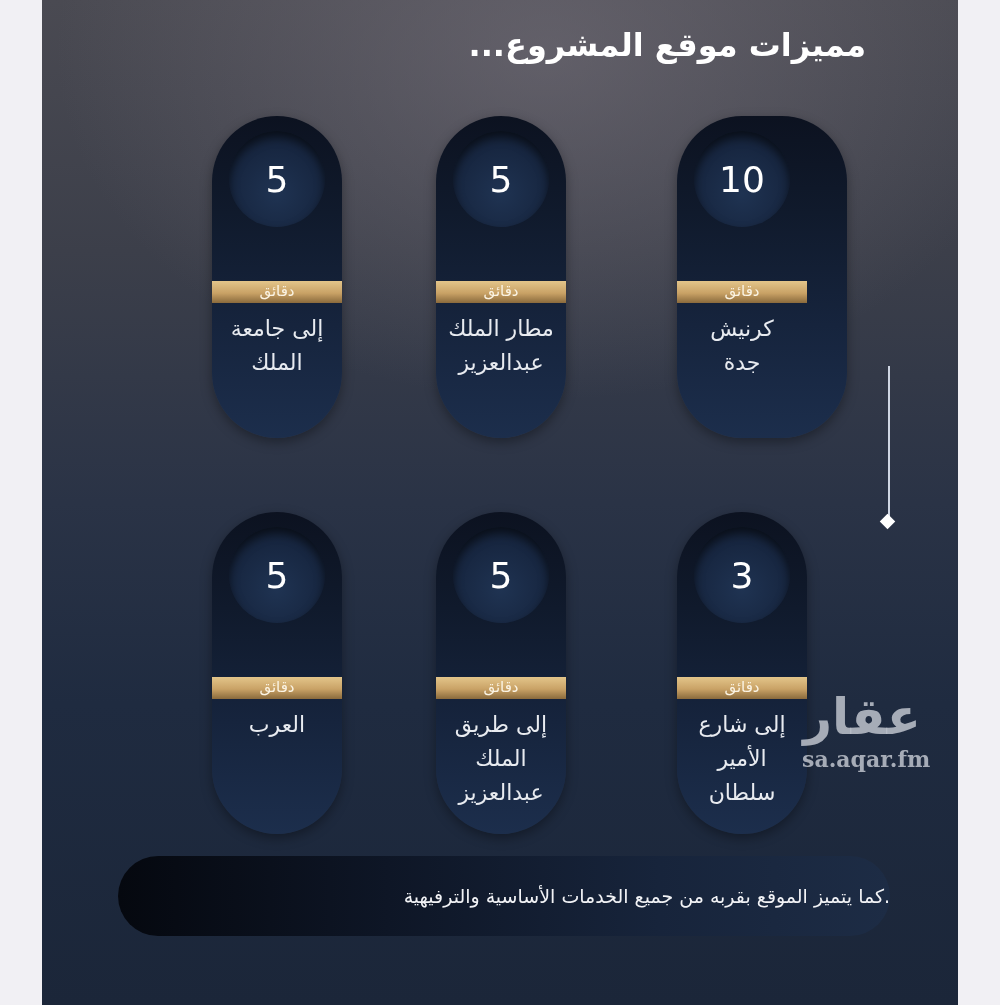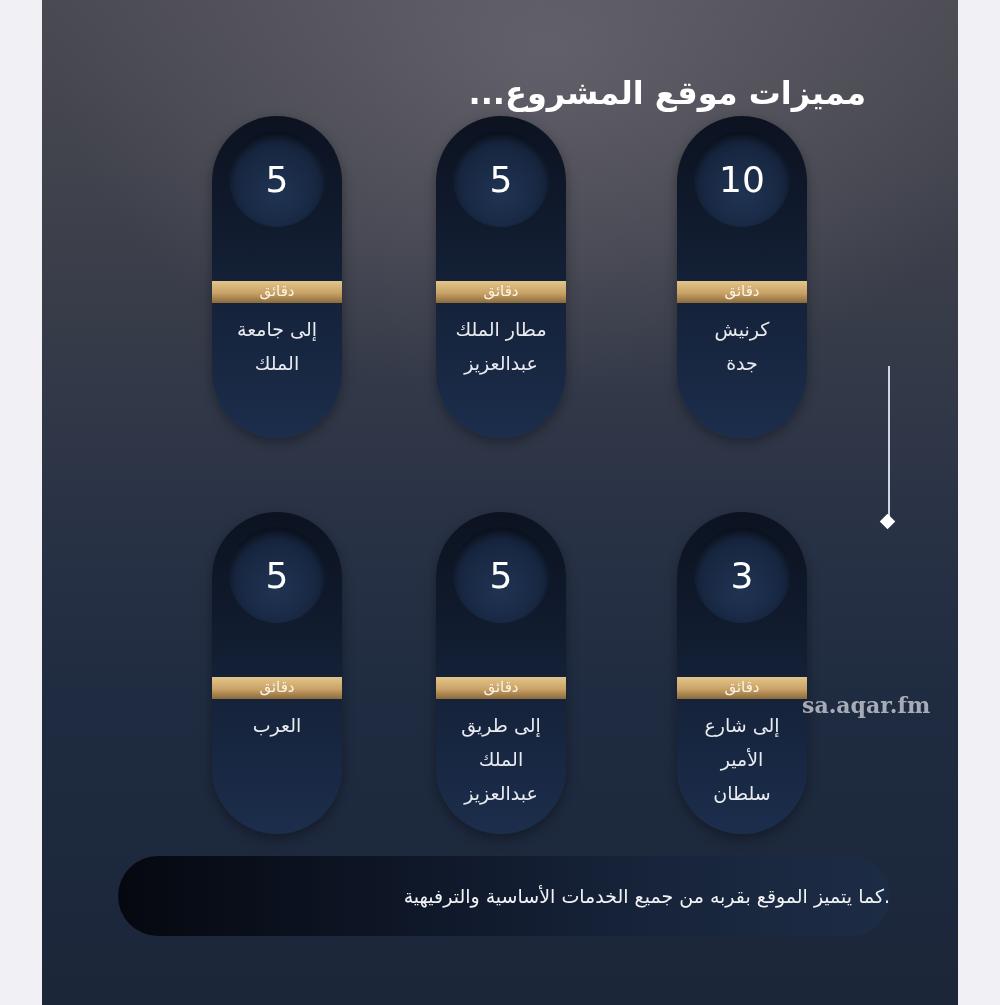--- a/index.html
+++ b/index.html
@@ -12,42 +12,41 @@
     position:absolute; left:42px; top:0; width:916px; height:1005px;
     background:
       radial-gradient(ellipse 700px 500px at 55% 5%, rgba(120,115,125,0.55), rgba(0,0,0,0) 70%),
       linear-gradient(180deg, #4a4a52 0%, #3c3f4a 25%, #2a3346 50%, #1f2b40 70%, #1b2639 100%);
     overflow:hidden;
   }
   .title {
     position:absolute; right:92px; top:26px;
     color:#ffffff; font-size:32px; font-weight:bold; direction:rtl;
     letter-spacing:0.5px;
-    margin-top:48px;
   }
   .pill {
     position:absolute; width:130px; height:322px; border-radius:65px;
     background:linear-gradient(180deg, #0c1220 0%, #101a2c 30%, #16243d 65%, #1c2e4c 100%);
     box-shadow: 0 4px 12px rgba(0,0,0,0.35);
   }
   .pill .circle {
     position:absolute; left:17px; top:15px; width:96px; height:96px; border-radius:50%;
     background:radial-gradient(circle at 50% 65%, #1f3352 0%, #172640 60%, #111b2e 100%);
     box-shadow: inset 0 6px 10px rgba(0,0,0,0.55);
     display:flex; align-items:center; justify-content:center;
     color:#ffffff; font-size:36px; font-family:"DejaVu Sans", sans-serif;
   }
   .pill .band {
     position:absolute; left:0; top:165px; width:130px; height:22px;
     background:linear-gradient(180deg, #e3c58a 0%, #c9a266 55%, #8a6a3c 100%);
     color:#fbf4e4; font-size:15px; text-align:center; line-height:20px; direction:rtl;
   }
   .pill .lines {
     position:absolute; left:0; top:196px; width:130px; text-align:center;
-    direction:rtl; color:#e8ebf0; font-size:19px; line-height:34px;
+    direction:rtl; color:#e8ebf0; font-size:22px; line-height:34px;
   }
   .pill .lines div { height:34px; }
   .timeline-line {
     position:absolute; left:846px; top:366px; width:2px; height:154px; background:#cfd6e3;
   }
   .timeline-diamond {
     position:absolute; left:840px; top:516px; width:11px; height:11px; background:#ffffff;
     transform:rotate(45deg);
   }
   .watermark {
@@ -63,21 +62,21 @@
   }
   .footer span { color:#f2f3f6; font-size:19px; direction:rtl; }
 </style>
 </head>
 <body>
 
 <div class="poster">
 
   <div class="title">مميزات موقع المشروع...</div>
 
-  <div class="pill" style="left:635px; top:116px;">
+  <div class="pill" style="left:635px; top:116px;padding-left:40px;">
     <div class="circle">10</div>
     <div class="band">دقائق</div>
     <div class="lines">
       <div>كرنيش</div>
       <div>جدة</div>
     </div>
   </div>
 
   <div class="pill" style="left:394px; top:116px;">
     <div class="circle">5</div>
@@ -122,20 +121,21 @@
     <div class="band">دقائق</div>
     <div class="lines">
       <div>العرب</div>
     </div>
   </div>
 
   <div class="timeline-line"></div>
   <div class="timeline-diamond"></div>
 
   <div class="watermark">
+    <div class="logo">عقار</div>
     <div class="url">sa.aqar.fm</div>
   </div>
 
   <div class="footer">
     <span>.كما يتميز الموقع بقربه من جميع الخدمات الأساسية والترفيهية</span>
   </div>
 
 </div>
 
 </body></html>

